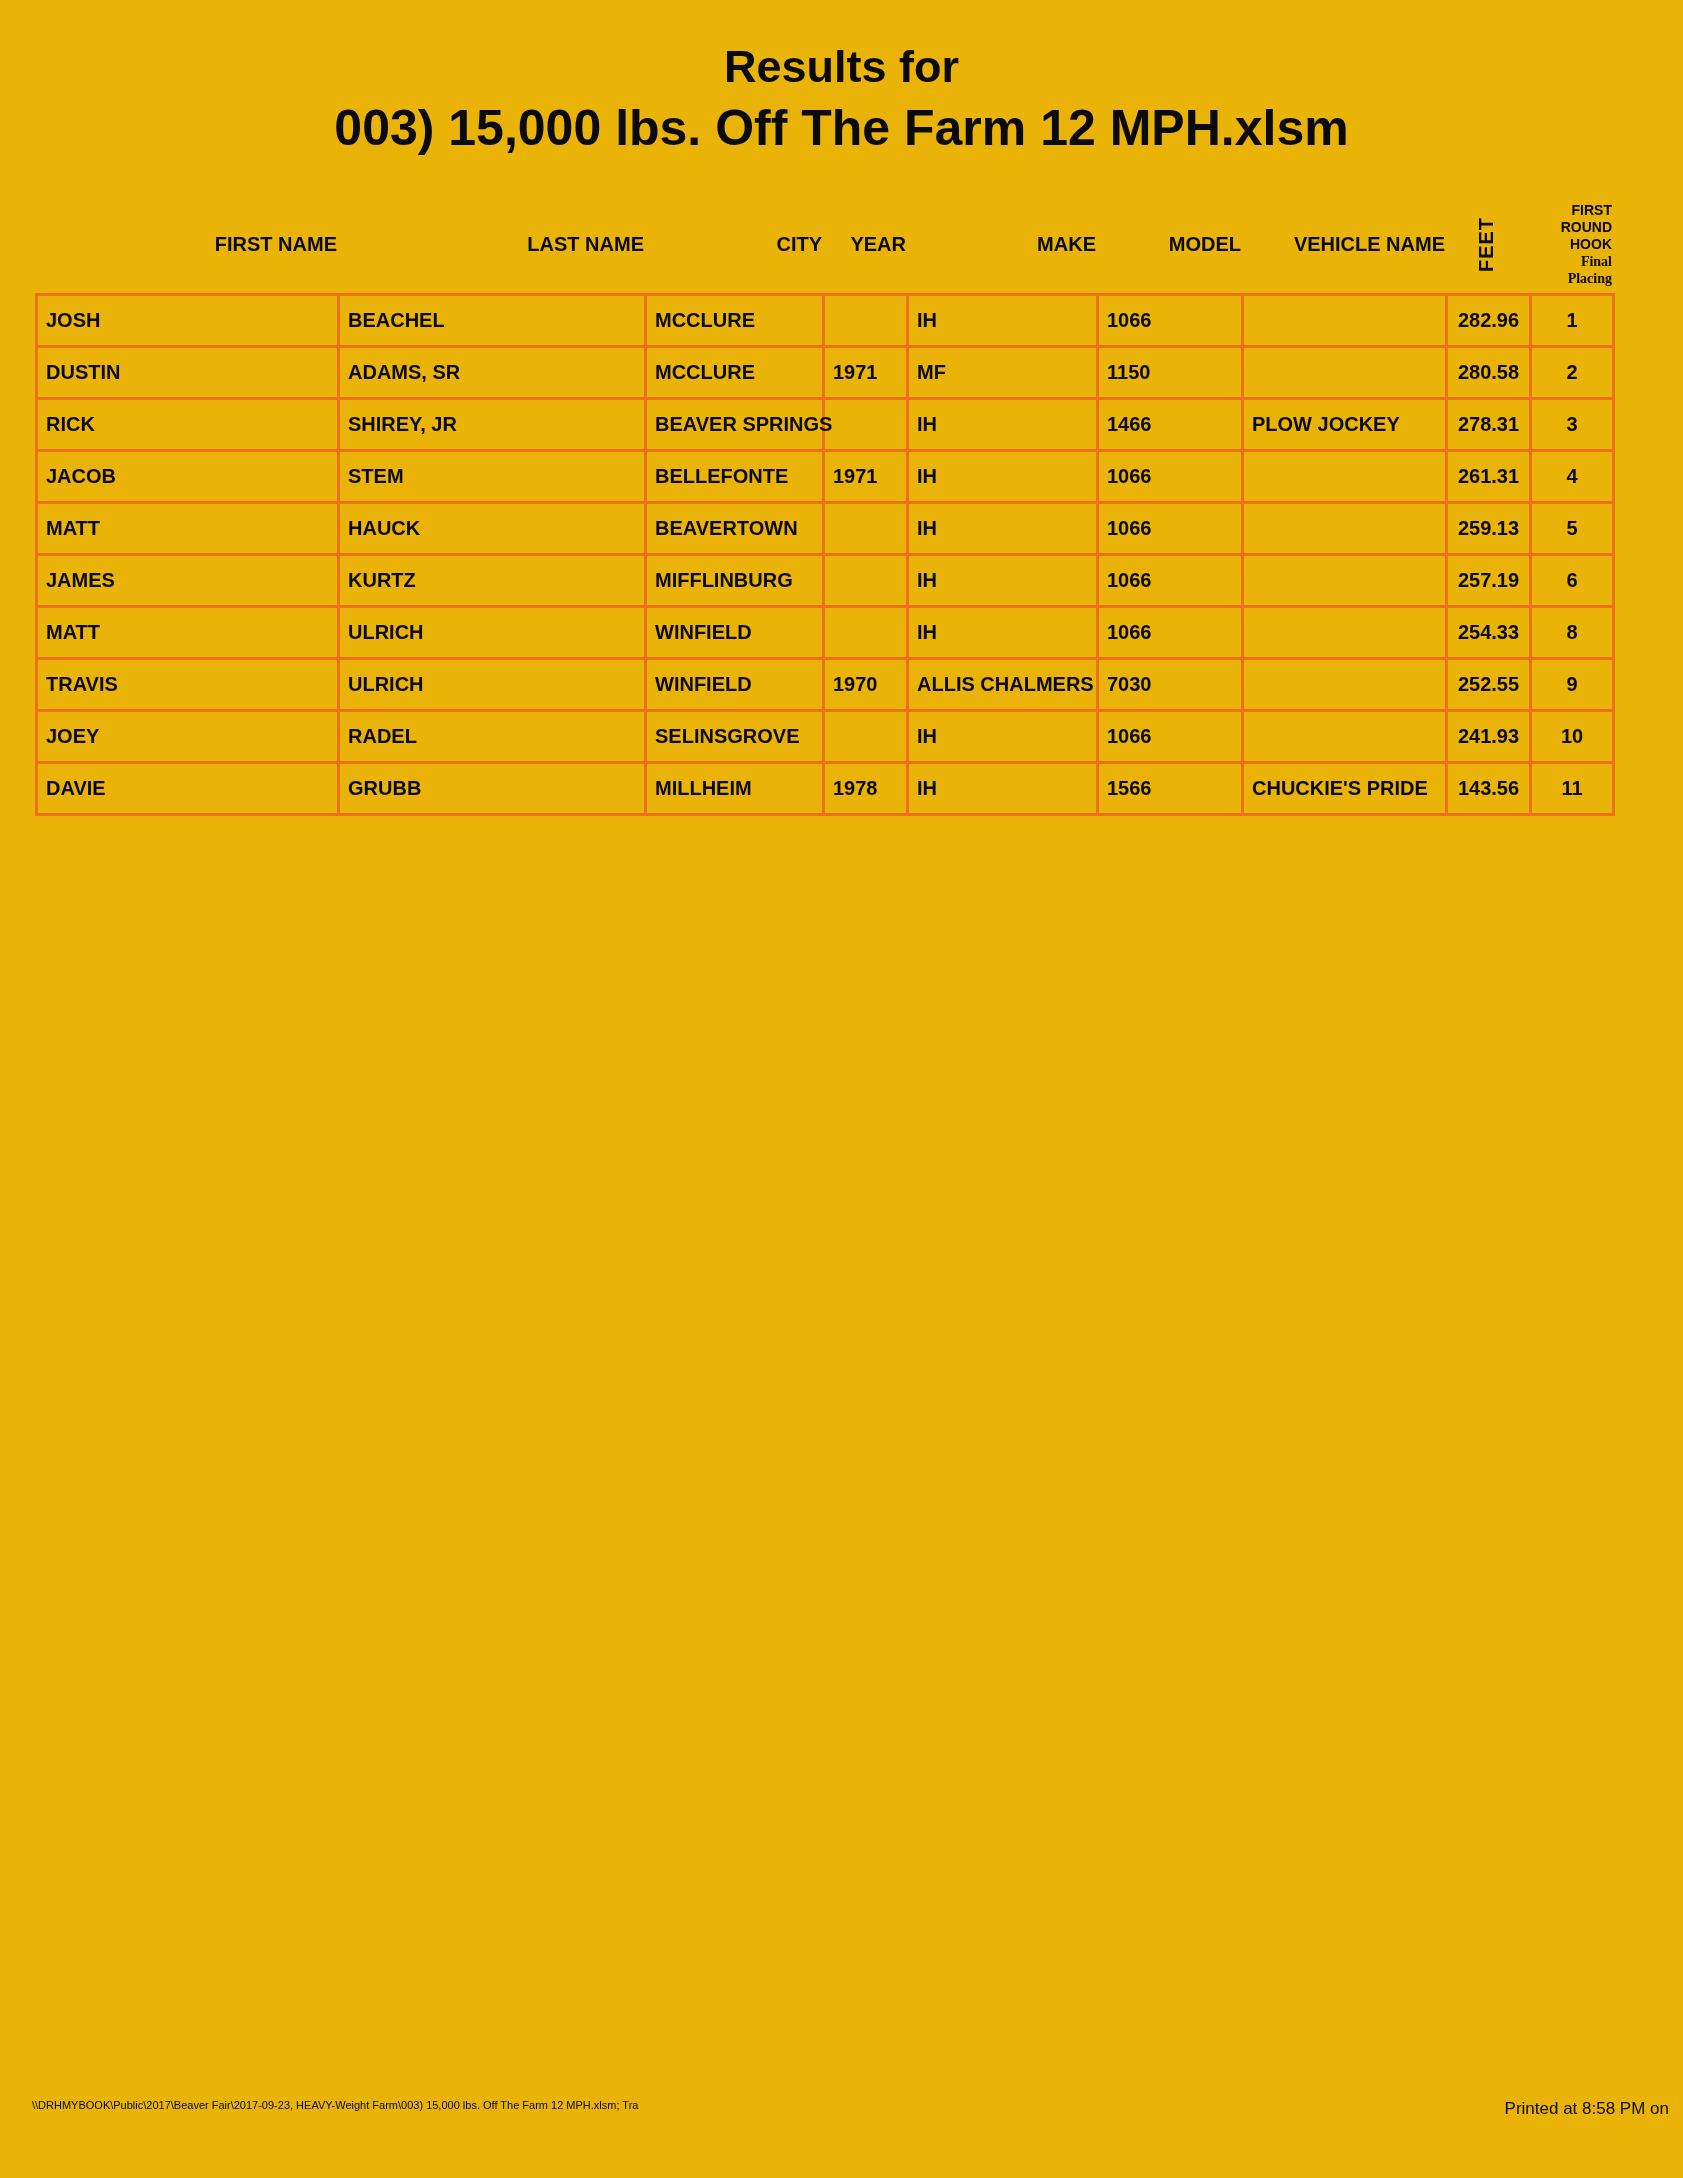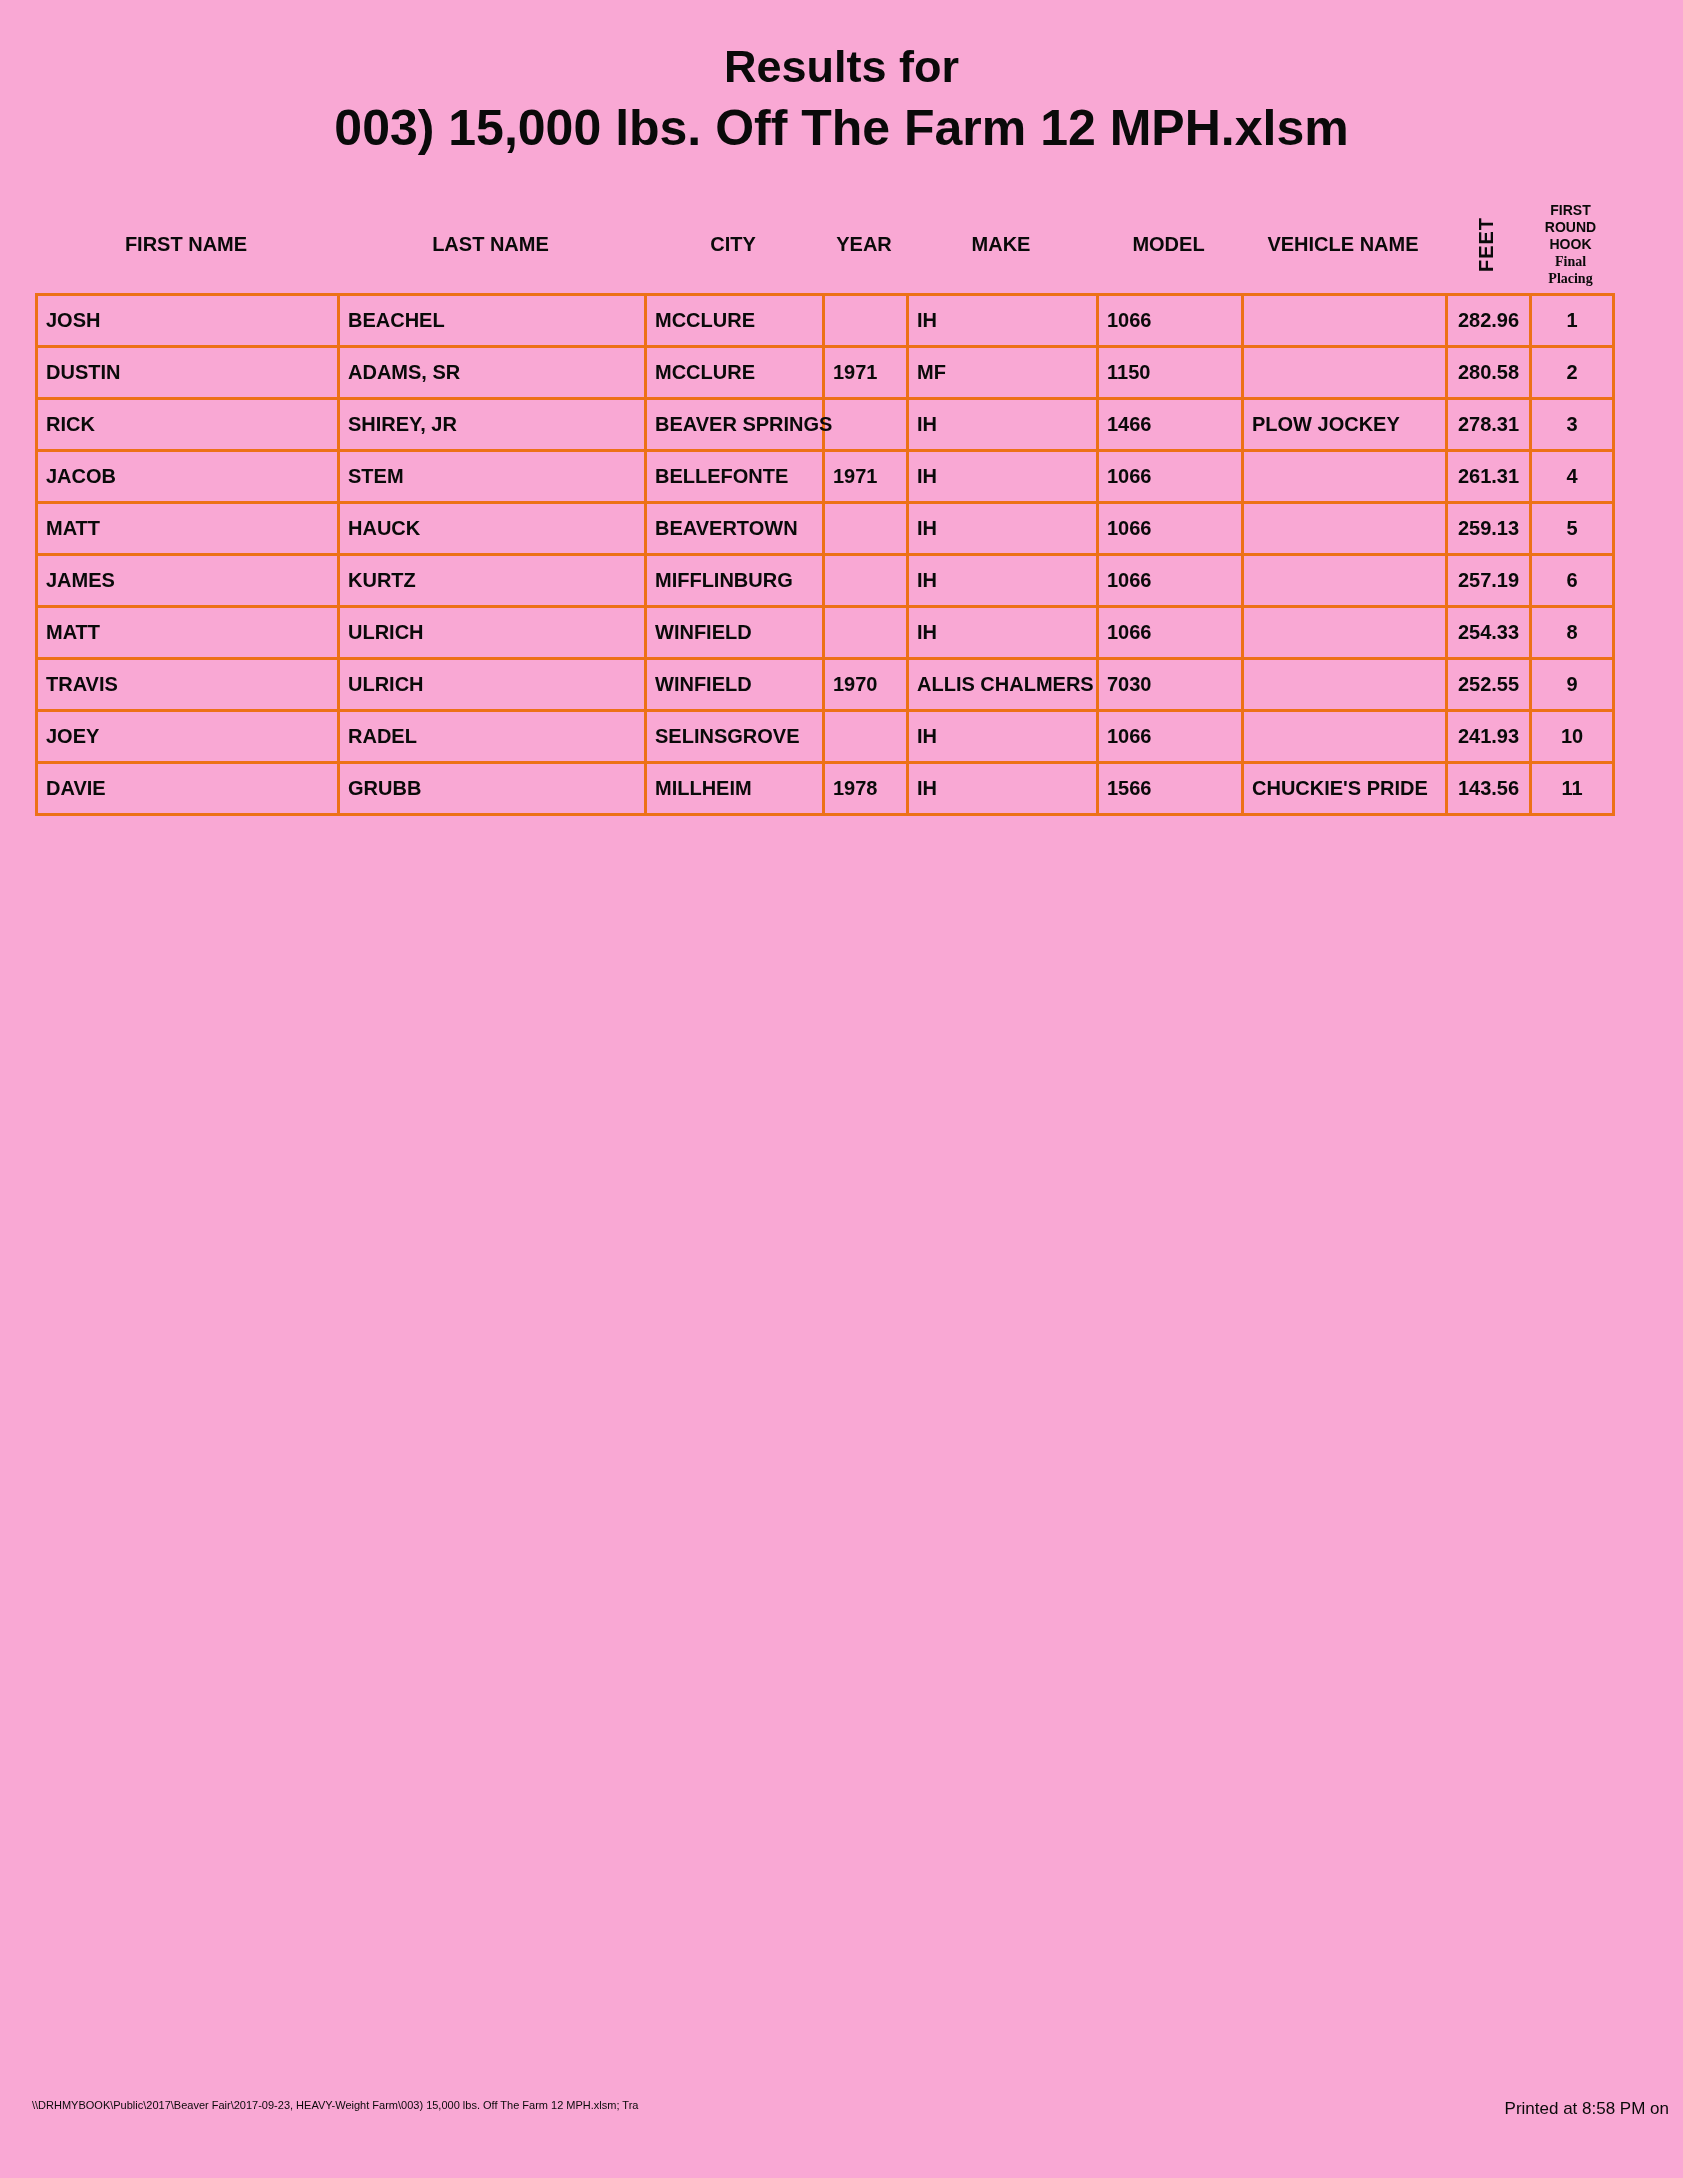--- a/index.html
+++ b/index.html
@@ -1,39 +1,39 @@
 <!DOCTYPE html>
 <html style="--orange: #ED7117;"><head>
 <meta charset="utf-8">
 <style>
   :root { --orange: #ED7117; --ink: #0a0a0a; }
   * { box-sizing: border-box; }
   html, body { margin: 0; padding: 0; background: #fff; }
   .page {
     position: relative;
     width: 1683px; height: 2178px;
-    background: #f9a8d4;
+    background: #eab308;
     font-family: "Liberation Sans", sans-serif;
     color: var(--ink);
     overflow: hidden;
   }
   .title-block { position: absolute; top: 44px; left: 0; width: 1683px; text-align: center; }
   .title-line1 { font-size: 45px; font-weight: bold; letter-spacing: 0px; line-height: 1.0; }
   .title-line2 { font-size: 50px; font-weight: bold; margin-top: 14px; line-height: 1.0; }
 
   
   .header-row {
     position: absolute; left: 35px; top: 198px;
     display: grid;
     grid-template-columns: 302px 307px 178px 84px 190px 145px 204px 84px 83px;
     height: 93px;
     align-items: center;
   }
   .col-head {
-    text-align: center;
+    text-align: right;
     font-weight: bold;
     font-size: 20px;
     white-space: nowrap;
   }
   .col-head.feet-wrap { display: flex; align-items: center; justify-content: center; height: 93px; }
   .feet-label {
     transform: rotate(-90deg);
     transform-origin: center;
     font-weight: bold;
     font-size: 20px;

